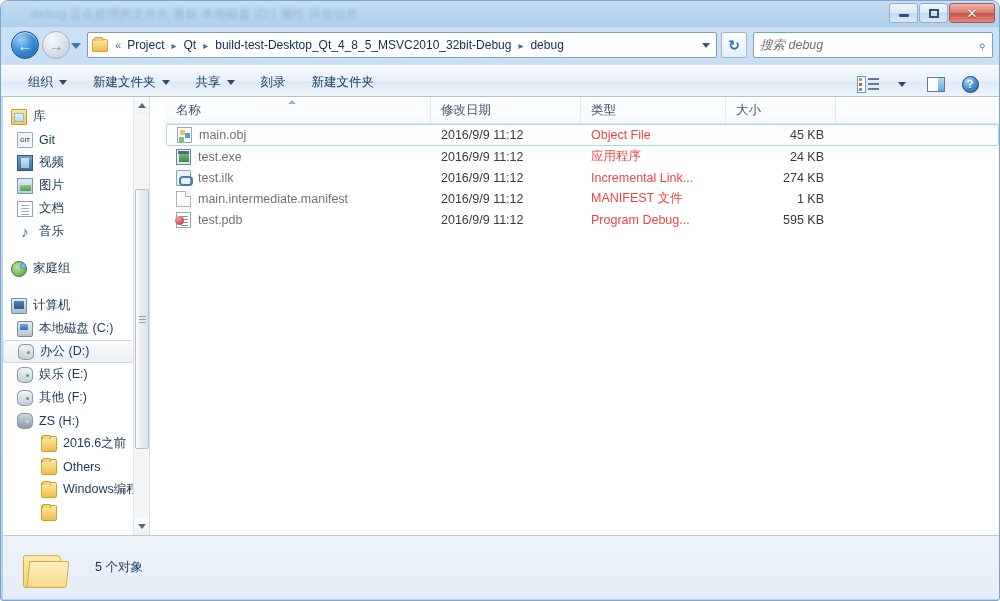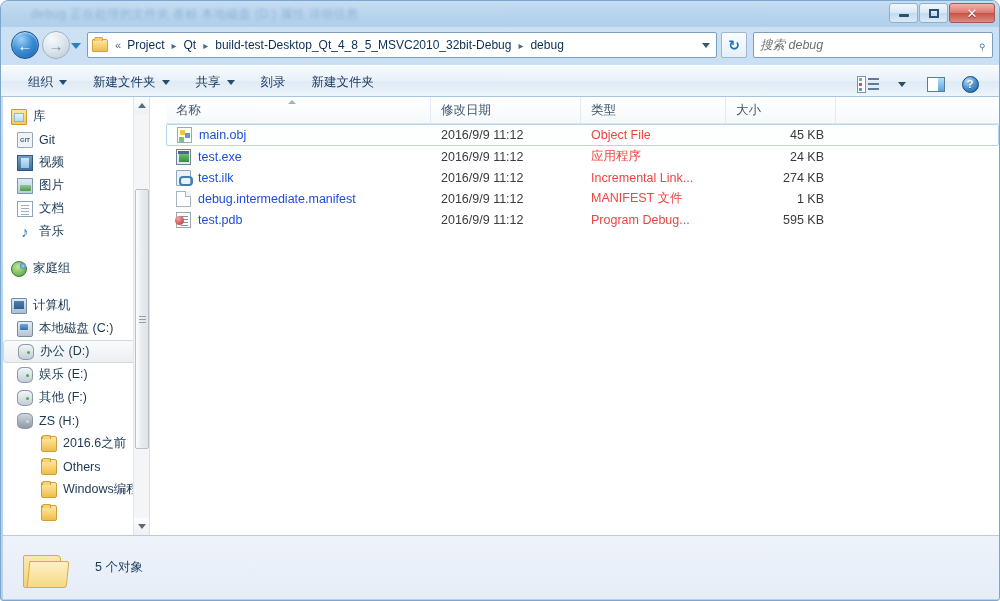--- a/index.html
+++ b/index.html
@@ -268,21 +268,21 @@
   }
   .row {
     display:flex; height:21px; align-items:center;
     font-size:12.5px; color:#1a1a1a;
   }
   .row.focused {
     border:1px solid #b3d6f0; background:#fdfefe; border-radius:2px;
     height:22px;
   }
   .cell { padding-left:10px; display:flex; align-items:center; gap:7px; }
-  .cell.c-name { width:265px; color:#1d4ed8; }
+  .cell.c-name { width:265px; color:#737373; }
   .cell.c-date { width:150px; color:#3a3a3a; }
   .cell.c-type { width:145px; color:#ef4444; }
   .cell.c-size { width:110px; color:#3a3a3a; justify-content:flex-end; padding-right:12px; }
   .row.focused .cell.c-name{width:264px;}
 
   
   .fi { width:15px;height:16px;flex:none;position:relative;display:block; }
   .fi-obj { background:#fff;border:1px solid #9aa8b4; }
   .fi-obj:after{content:"";position:absolute;left:2px;top:2px;width:5px;height:5px;
       background:#f2c14e;box-shadow:5px 3px 0 0 #5e9bd6, -1px 7px 0 0 #7ec07e;}
@@ -567,21 +567,21 @@
           <span>test.ilk</span>
         </div>
         <div class="cell c-date">2016/9/9 11:12</div>
         <div class="cell c-type">Incremental Link...</div>
         <div class="cell c-size">274 KB</div>
       </div>
 
       <div class="row">
         <div class="cell c-name">
           <span class="fi fi-man"></span>
-          <span>debug.intermediate.manifest</span>
+          <span>main.intermediate.manifest</span>
         </div>
         <div class="cell c-date">2016/9/9 11:12</div>
         <div class="cell c-type">MANIFEST 文件</div>
         <div class="cell c-size">1 KB</div>
       </div>
 
       <div class="row">
         <div class="cell c-name">
           <span class="fi fi-pdb"></span>
           <span>test.pdb</span>

